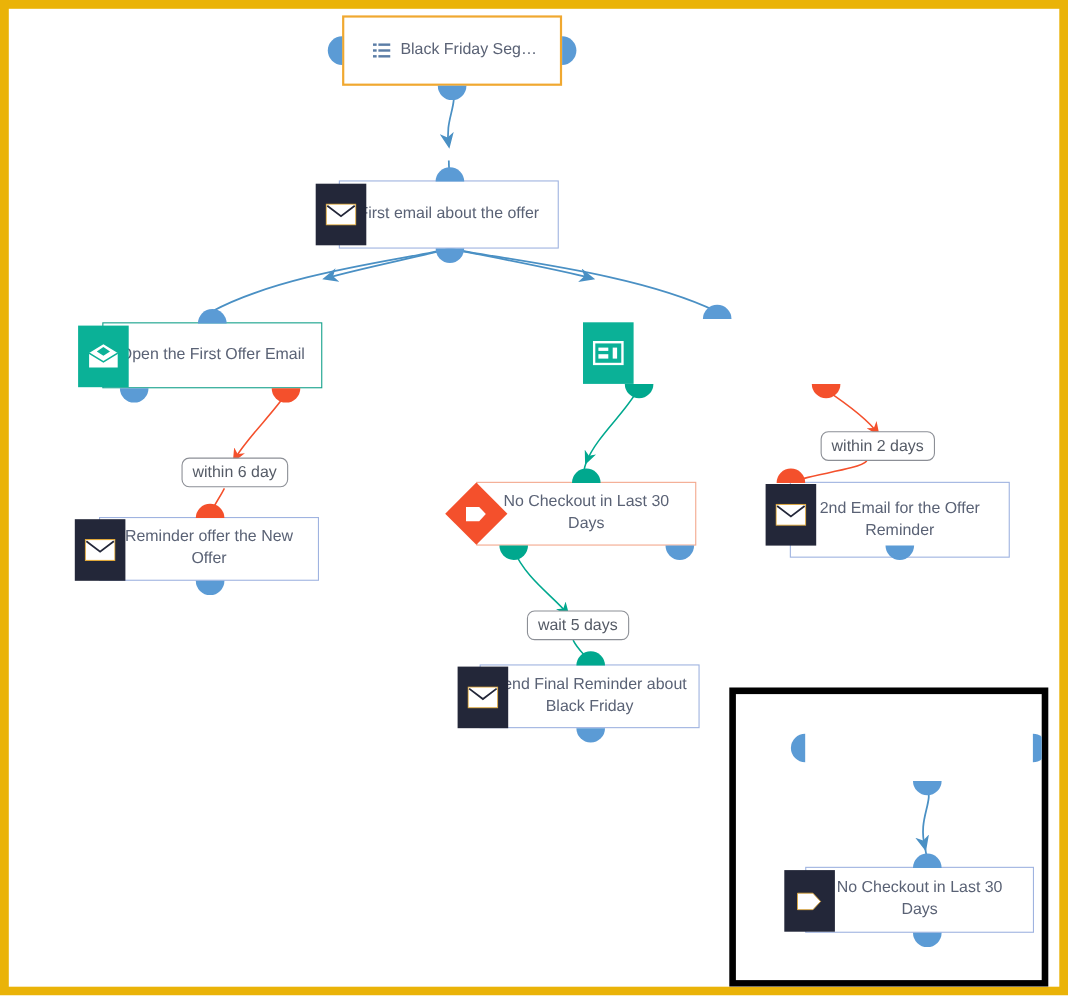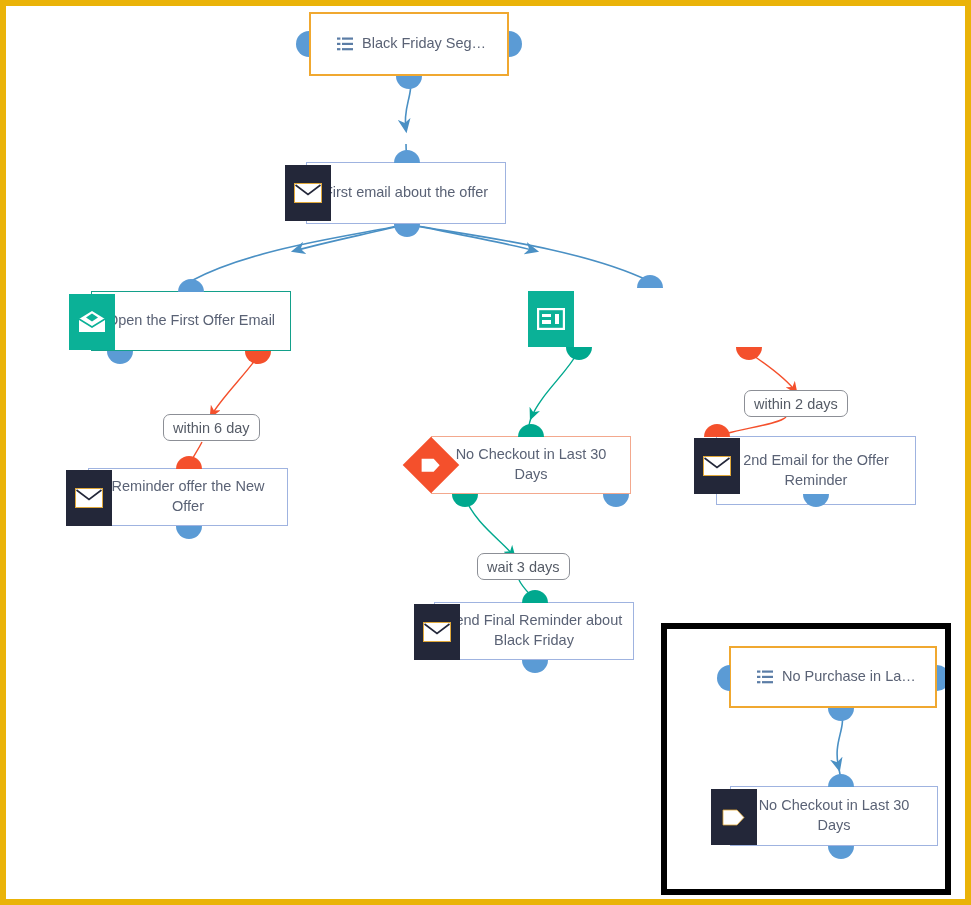--- a/index.html
+++ b/index.html
@@ -6,21 +6,21 @@
     margin: 0;
     padding: 0;
     background: #ffffff;
     font-family: "Liberation Sans", sans-serif;
   }
   #canvas {
     position: relative;
     width: 971px;
     height: 905px;
     background: #ffffff;
-    border: 6px solid #eab308;
+    border: 8px solid #eab308;
     box-sizing: border-box;
     overflow: hidden;
   }
   #edges {
     position: absolute;
     left: 0;
     top: 0;
     width: 971px;
     height: 905px;
     pointer-events: none;
@@ -285,21 +285,21 @@
   <div class="nodeicon dark" style="left:688px; top:432px;">
     <svg width="28" height="20" viewBox="0 0 28 20">
       <rect x="0.5" y="0.5" width="27" height="19" fill="#ffffff" stroke="#e0a83a" stroke-width="1"></rect>
       <path d="M1.5,2 L14,11.5 L26.5,2" fill="none" stroke="#232739" stroke-width="1.6"></path>
     </svg>
   </div>
   <div class="port top p-orange" style="left:698px; top:418px;"></div>
   <div class="port bottom p-blue" style="left:797px; top:488px;"></div>
 
   <div class="pill" style="left:471px; top:547px;">
-    <span>wait 3 days</span>
+    <span>wait 5 days</span>
   </div>
 
   <div class="node" style="left:428px; top:596px; width:200px; height:58px;">
     <span class="node-label">Send Final Reminder about Black Friday</span>
   </div>
   <div class="nodeicon dark" style="left:408px; top:598px;">
     <svg width="28" height="20" viewBox="0 0 28 20">
       <rect x="0.5" y="0.5" width="27" height="19" fill="#ffffff" stroke="#e0a83a" stroke-width="1"></rect>
       <path d="M1.5,2 L14,11.5 L26.5,2" fill="none" stroke="#232739" stroke-width="1.6"></path>
     </svg>
@@ -311,33 +311,20 @@
     <svg id="inset-edges" viewBox="0 0 278 260">
       <defs>
         <marker id="ar-blue2" markerWidth="10" markerHeight="8" refX="7" refY="4" orient="auto">
           <path d="M0,0 L9,4 L0,8 L2.6,4 Z" fill="#4a90c4"></path>
         </marker>
       </defs>
       <path d="M174,82 C180,100 165,112 172,140" fill="none" stroke="#4a90c4" stroke-width="1.6" marker-end="url(#ar-blue2)"></path>
       <path d="M172,140 C174,148 174,150 174,156" fill="none" stroke="#4a90c4" stroke-width="1.6"></path>
     </svg>
 
-    <div class="node start" style="left:62px; top:17px; width:208px; height:62px;">
-      <span class="list-icon">
-        <svg width="16" height="14" viewBox="0 0 16 14">
-          <rect x="0" y="0.5" width="3.4" height="2.2" fill="#5b7da6"></rect>
-          <rect x="5" y="0.5" width="11" height="2.2" fill="#5b7da6"></rect>
-          <rect x="0" y="5.8" width="3.4" height="2.2" fill="#5b7da6"></rect>
-          <rect x="5" y="5.8" width="11" height="2.2" fill="#5b7da6"></rect>
-          <rect x="0" y="11.1" width="3.4" height="2.2" fill="#5b7da6"></rect>
-          <rect x="5" y="11.1" width="11" height="2.2" fill="#5b7da6"></rect>
-        </svg>
-      </span>
-      <span class="node-label">No Purchase in La…</span>
-    </div>
     <div class="port side left p-blue" style="left:50px; top:36px;"></div>
     <div class="port side right p-blue" style="left:270px; top:36px;"></div>
     <div class="port bottom p-blue" style="left:161px; top:79px;"></div>
 
     <div class="node" style="left:63px; top:157px; width:208px; height:60px;">
       <span class="node-label">No Checkout in Last 30 Days</span>
     </div>
     <div class="nodeicon dark" style="left:44px; top:160px;">
       <svg width="24" height="17" viewBox="0 0 24 17">
         <path d="M1,1 L15,1 L22,8.5 L15,16 L1,16 Z" fill="#ffffff" stroke="#e0a83a" stroke-width="0.8"></path>

